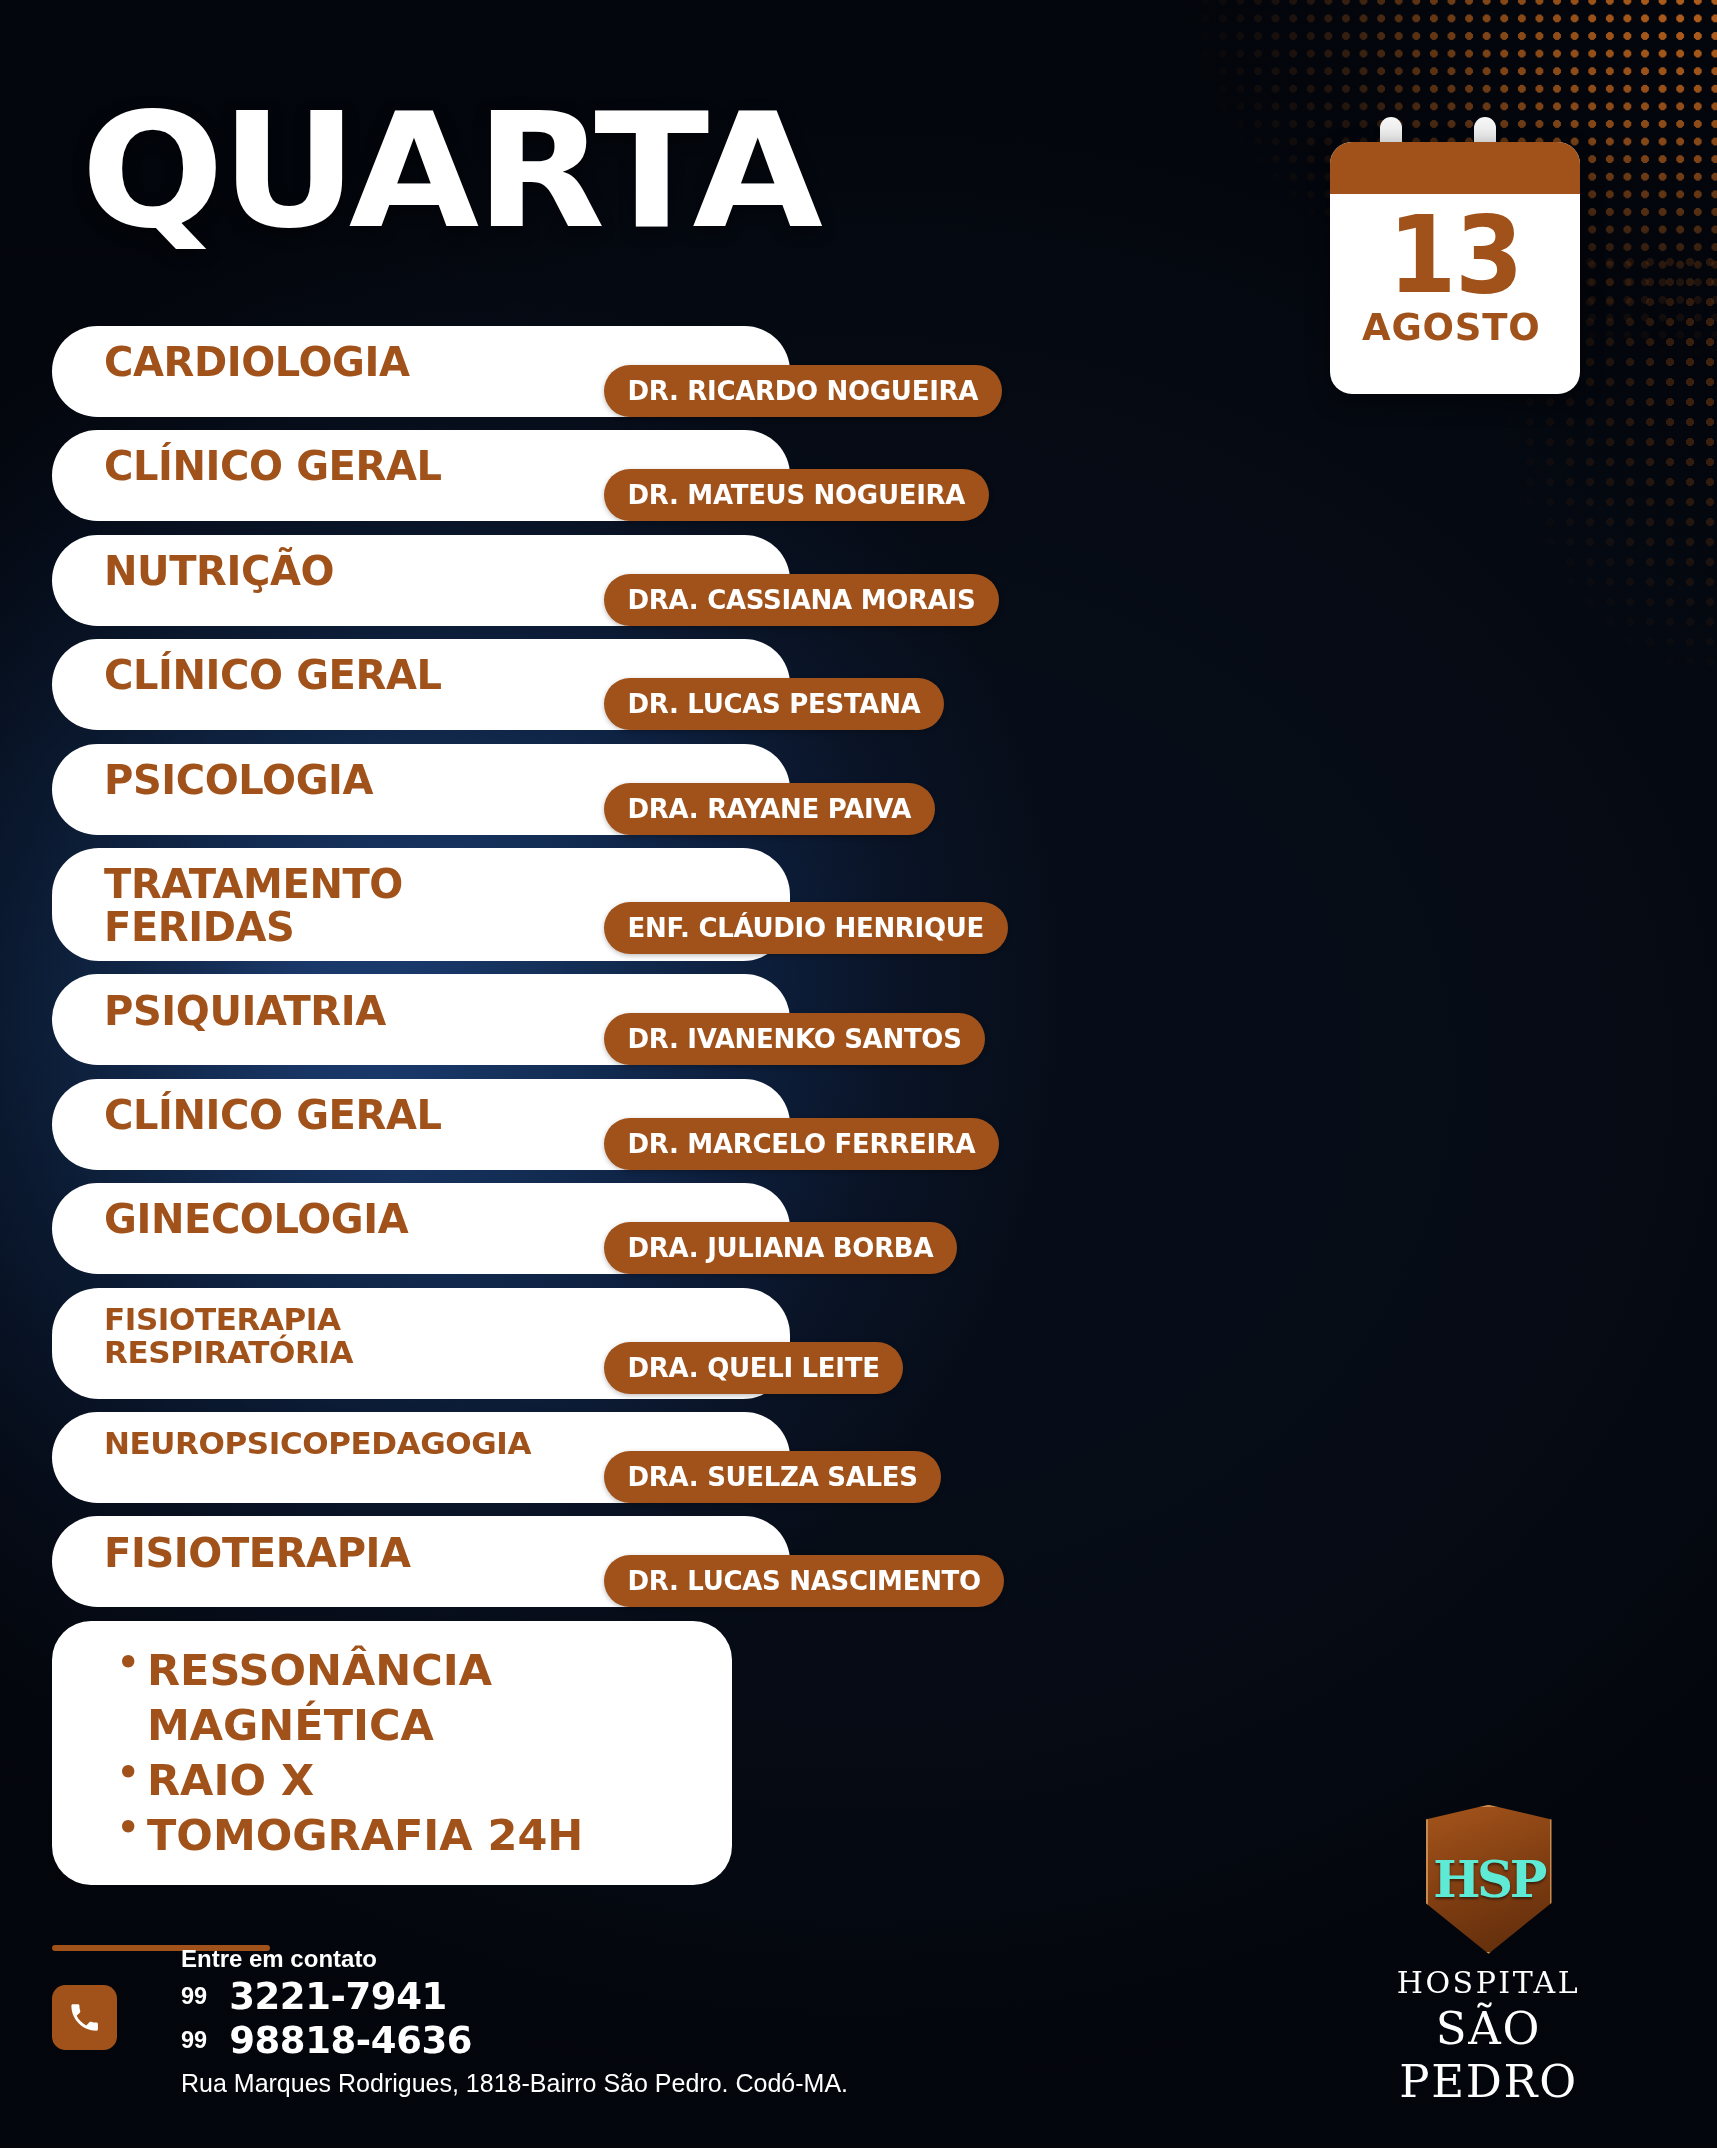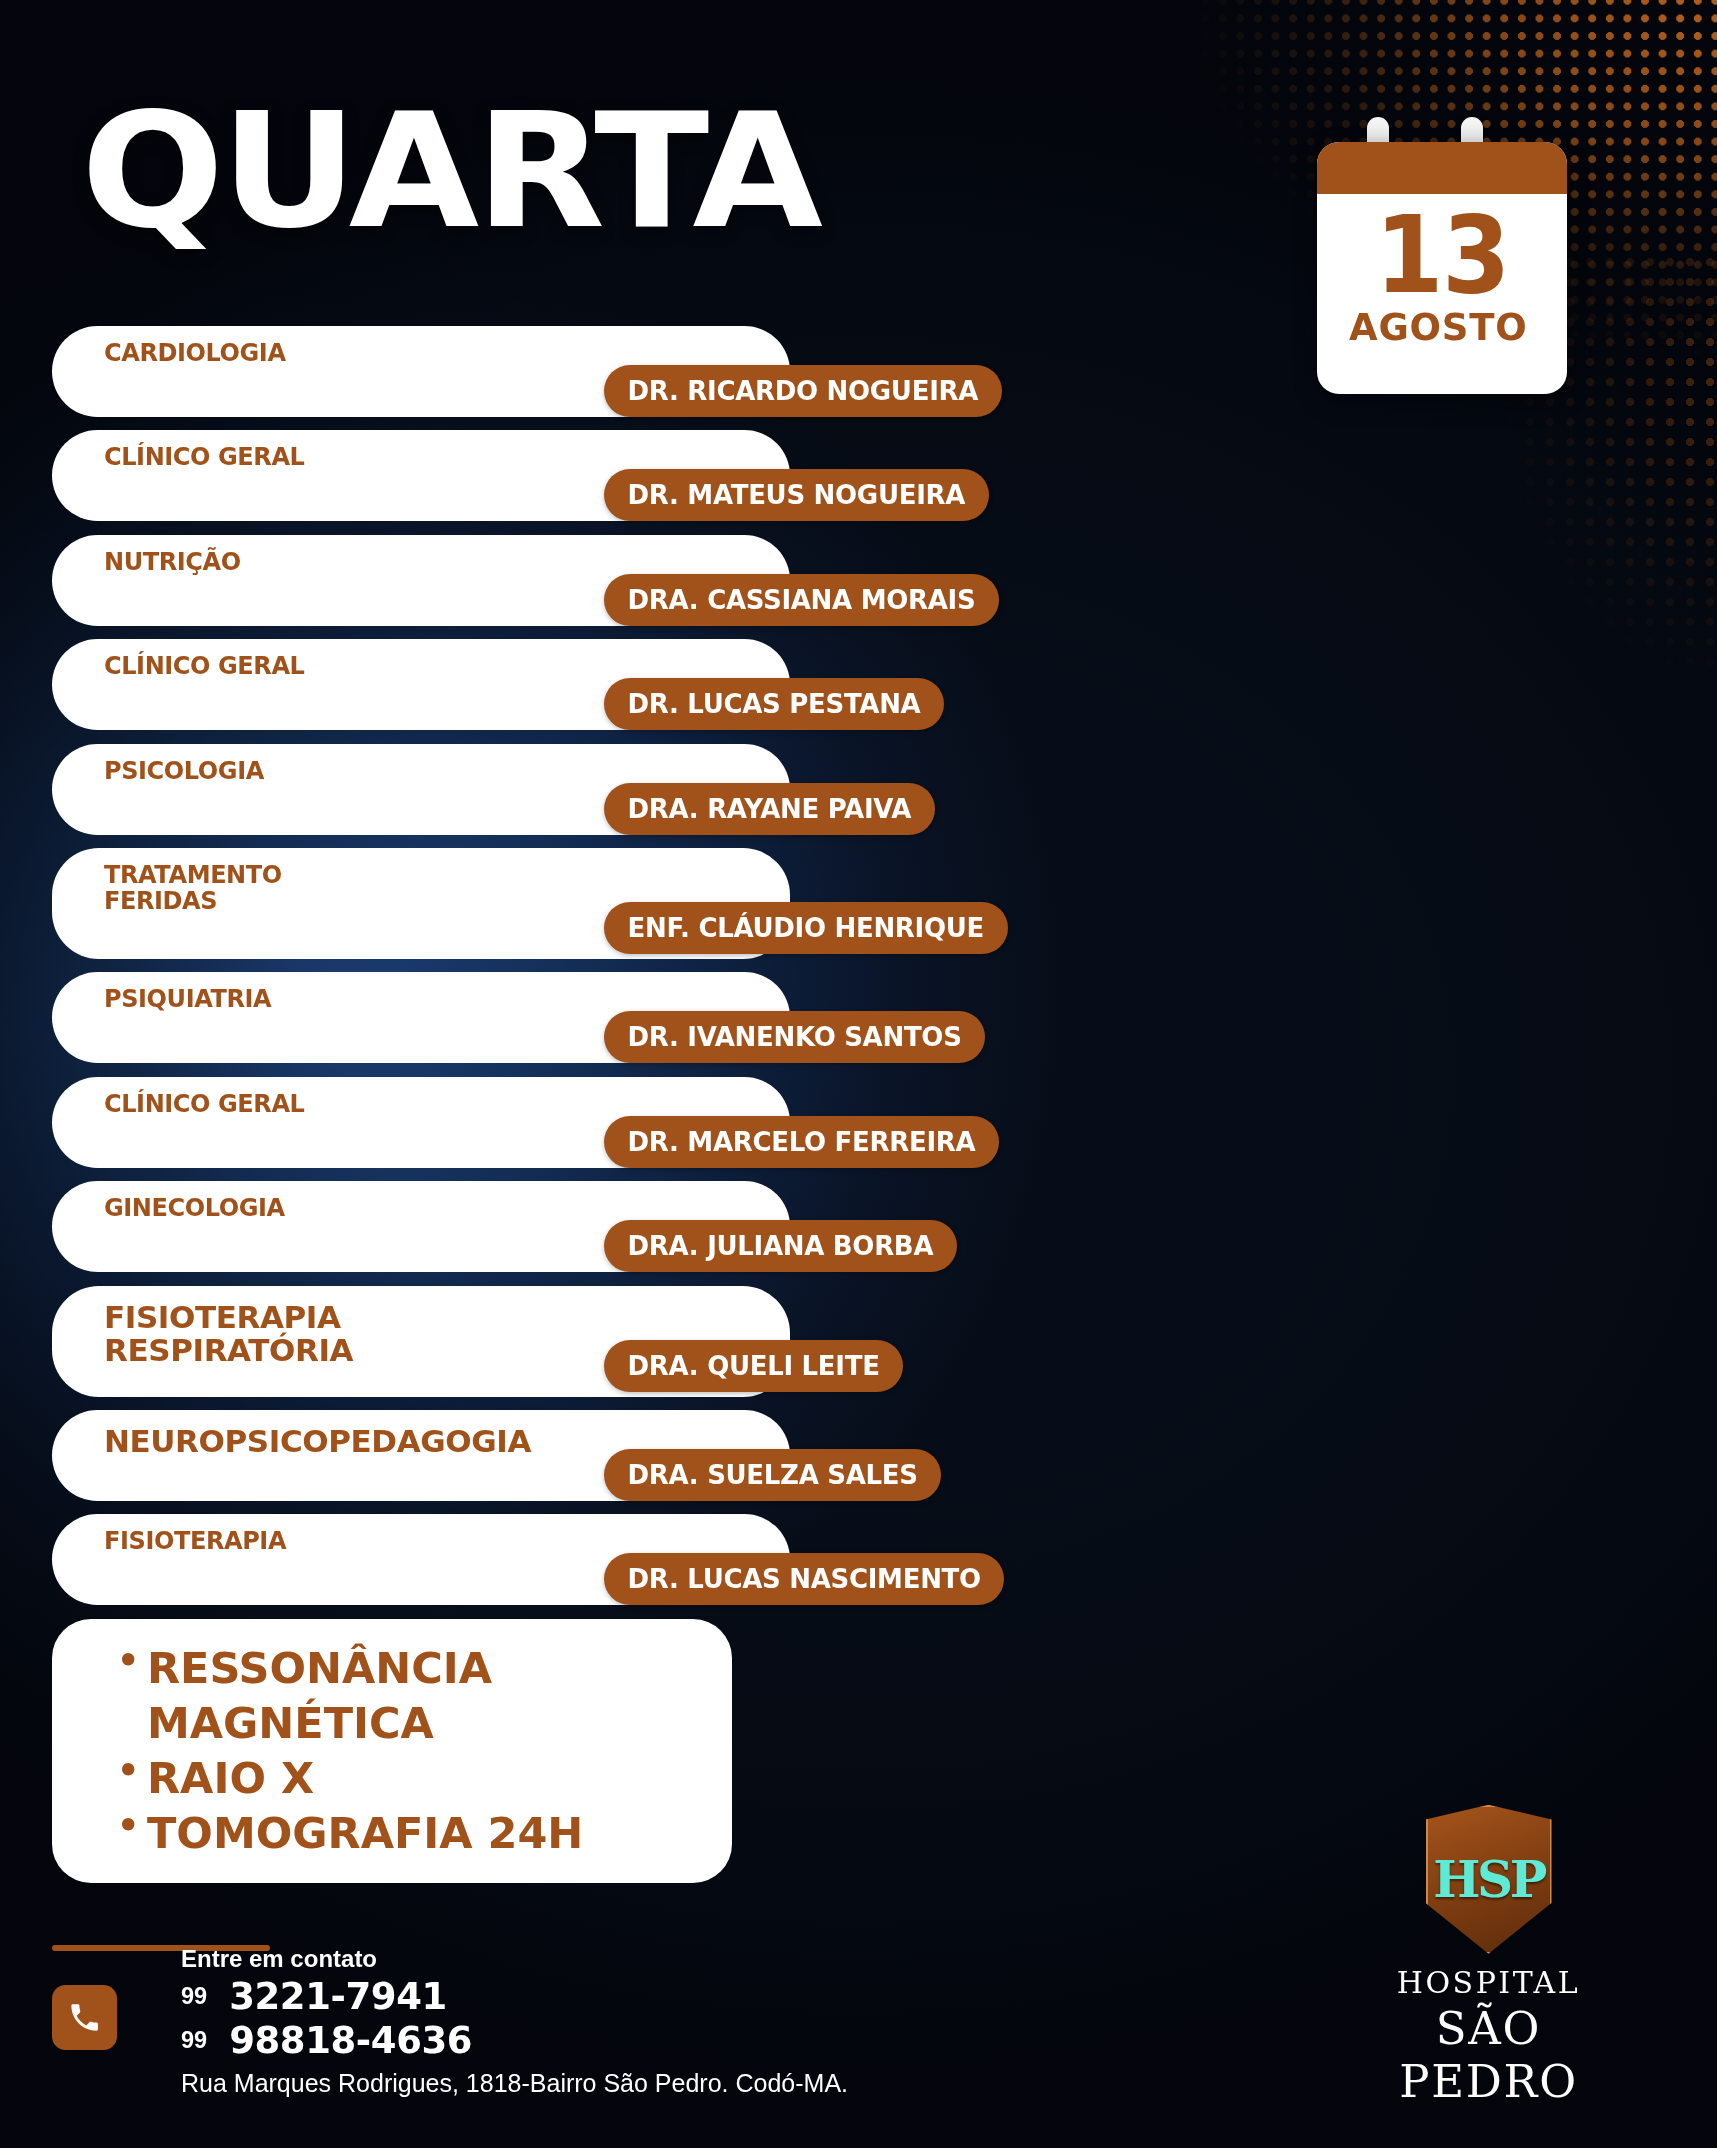--- a/index.html
+++ b/index.html
@@ -62,21 +62,21 @@
     color: #ffffff;
     font-family: "DejaVu Sans", sans-serif;
     text-shadow: 0 5px 15px rgba(0,0,0,0.45);
     transform: scaleX(1.06);
     transform-origin: left center;
   }
 
   
   .calendar {
     position: absolute;
-    right: 139px;
+    right: 126px;
     top: 117px;
     width: 277px;
     height: 277px;
   }
   .cal-ring {
     position: absolute;
     top: 0;
     width: 22px; height: 55px;
     border-radius: 11px;
     background: linear-gradient(180deg,#f7f7f7,#d2d2d2);
@@ -137,21 +137,21 @@
     width: 738px;
     display: flex;
     align-items: flex-start;
     padding: 11.7px 34px 11.7px 52px;
   }
   .pill.tall { min-height: 111px; }
   .specialty {
     color: #a0521a;
     font-family: "DejaVu Sans", sans-serif;
     font-weight: 800;
-    font-size: 24px;
+    font-size: 40px;
     line-height: 1.08;
     letter-spacing: -0.4px;
     white-space: pre-line;
     margin-top: 3.4px;
   }
   .specialty.small { font-size: 31px; }
   .doctor {
     position: absolute;
     left: 552px;
     top: 39px;

